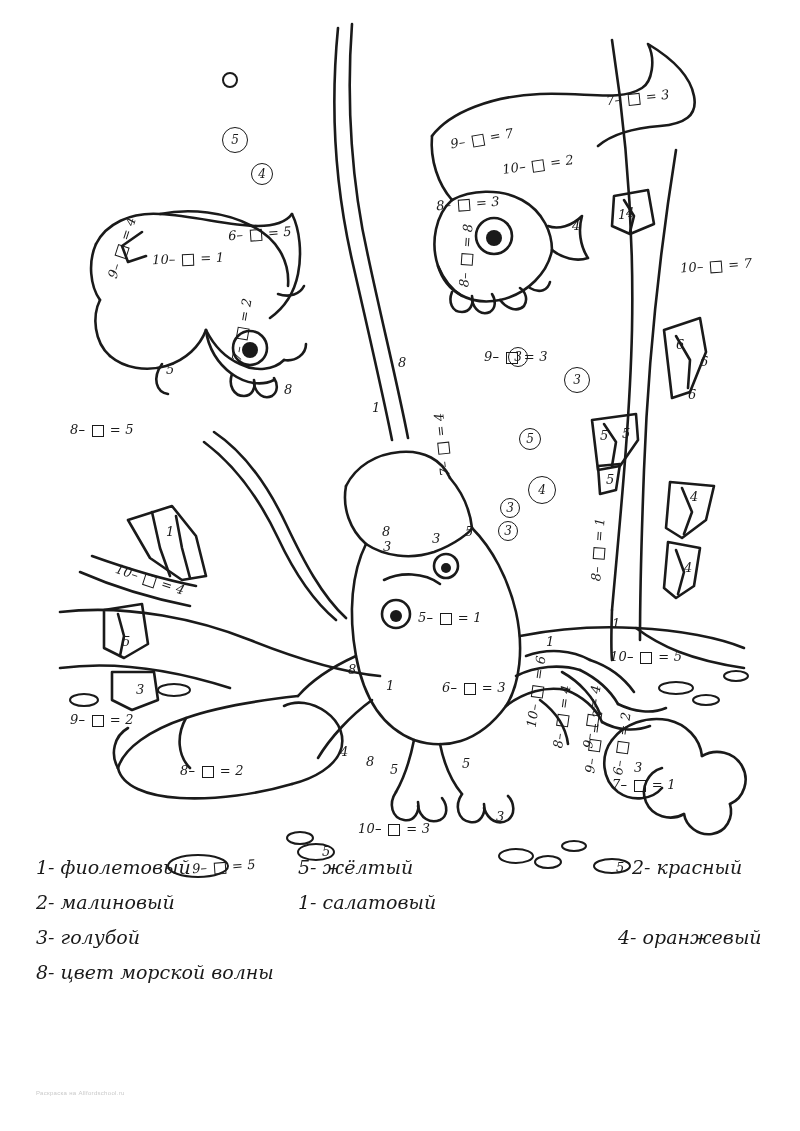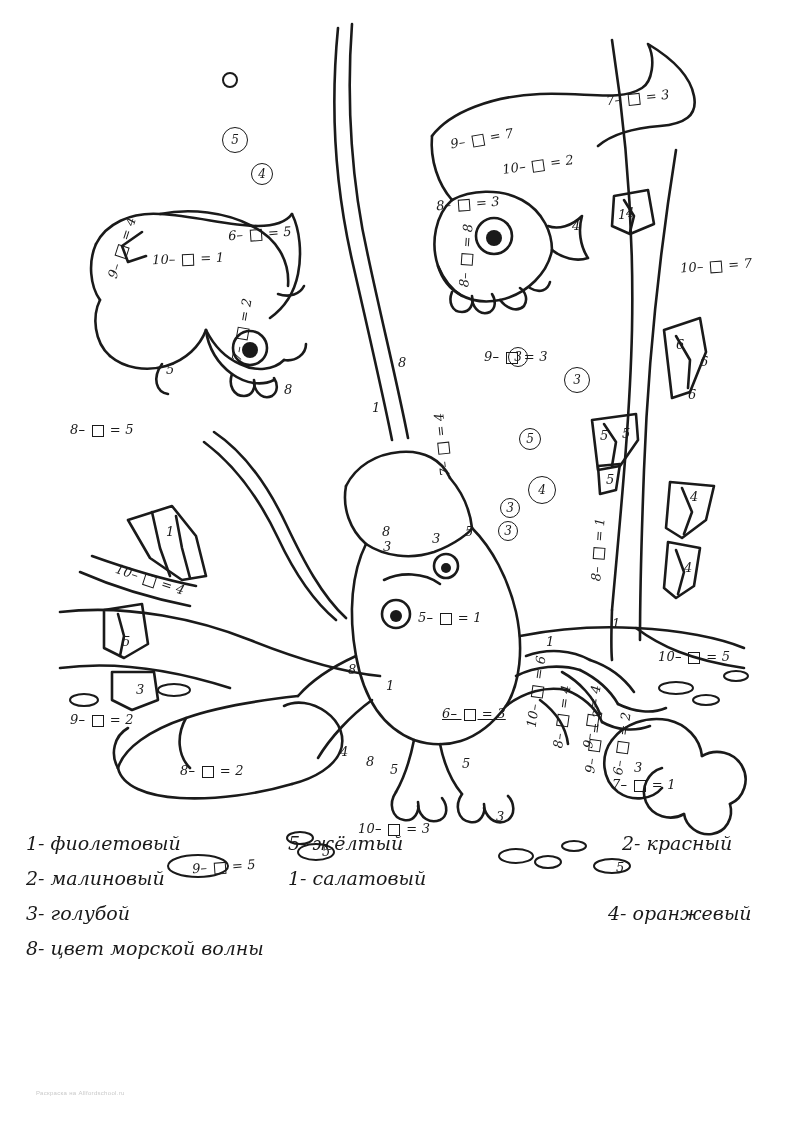--- a/index.html
+++ b/index.html
@@ -61,24 +61,24 @@
     justify-content: center;
     font-family: "DejaVu Serif", serif;
     font-style: italic;
     font-size: 12px;
     color: #1a1a1a;
   }
   
   .legend {
     position: absolute;
     left: 0;
-    top: 832px;
+    top: 856px;
     width: 800px;
     height: 210px;
-    padding: 0 26px;
+    padding: 0 36px;
     box-sizing: border-box;
   }
   .legend-grid {
     display: grid;
     grid-template-columns: 262px 320px 1fr;
     row-gap: 13px;
   }
   .legend-item {
     font-family: "DejaVu Serif", serif;
     font-style: italic;
@@ -270,27 +270,27 @@
     <div class="eq" style="left:90px;top:240px;transform:rotate(-72deg)">9– <span class="bx"></span> = 4</div>
     <div class="eq" style="left:210px;top:322px;transform:rotate(-80deg)">7– <span class="bx"></span> = 2</div>
     <div class="eq" style="left:70px;top:422px;">8– <span class="bx"></span> = 5</div>
     <div class="eq" style="left:436px;top:349px;margin-left:48px;">9– <span class="bx"></span> = 3</div>
     <div class="eq" style="left:410px;top:437px;transform:rotate(-96deg)">7– <span class="bx"></span> = 4</div>
     <div class="eq" style="left:566px;top:542px;transform:rotate(-86deg)">8– <span class="bx"></span> = 1</div>
     <div class="eq" style="left:114px;top:572px;transform:rotate(18deg)">10– <span class="bx"></span> = 4</div>
     <div class="eq" style="left:70px;top:712px;">9– <span class="bx"></span> = 2</div>
     <div class="eq" style="left:180px;top:763px;">8– <span class="bx"></span> = 2</div>
     <div class="eq" style="left:418px;top:610px;">5– <span class="bx"></span> = 1</div>
-    <div class="eq" style="left:442px;top:706px;text-decoration:underline;">6– <span class="bx"></span> = 3</div>
+    <div class="eq" style="left:442px;top:680px;">6– <span class="bx"></span> = 3</div>
     <div class="eq" style="left:500px;top:684px;transform:rotate(-82deg)">10– <span class="bx"></span> = 6</div>
     <div class="eq" style="left:530px;top:709px;transform:rotate(-82deg)">8– <span class="bx"></span> = 4</div>
     <div class="eq" style="left:560px;top:709px;transform:rotate(-82deg)">9– <span class="bx"></span> = 4</div>
     <div class="eq" style="left:562px;top:734px;transform:rotate(-82deg)">9– <span class="bx"></span> = 2</div>
     <div class="eq" style="left:590px;top:736px;transform:rotate(-82deg)">6– <span class="bx"></span> = 2</div>
-    <div class="eq" style="left:658px;top:649px;">10– <span class="bx"></span> = 5</div>
+    <div class="eq" style="left:610px;top:649px;">10– <span class="bx"></span> = 5</div>
     <div class="eq" style="left:612px;top:777px;">7– <span class="bx"></span> = 1</div>
     <div class="eq" style="left:358px;top:821px;">10– <span class="bx"></span> = 3</div>
     <div class="eq" style="left:192px;top:859px;transform:rotate(-4deg)">9– <span class="bx"></span> = 5</div>
   </div>
 
   <div>
     <div class="num" style="left:572px;top:218px">4</div>
     <div class="num" style="left:626px;top:205px">4</div>
     <div class="num" style="left:618px;top:207px">1</div>
     <div class="num" style="left:676px;top:337px">6</div>

